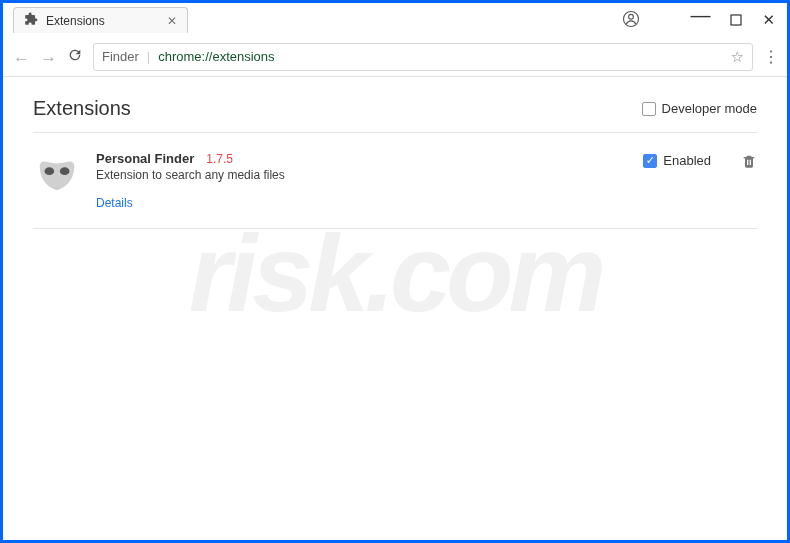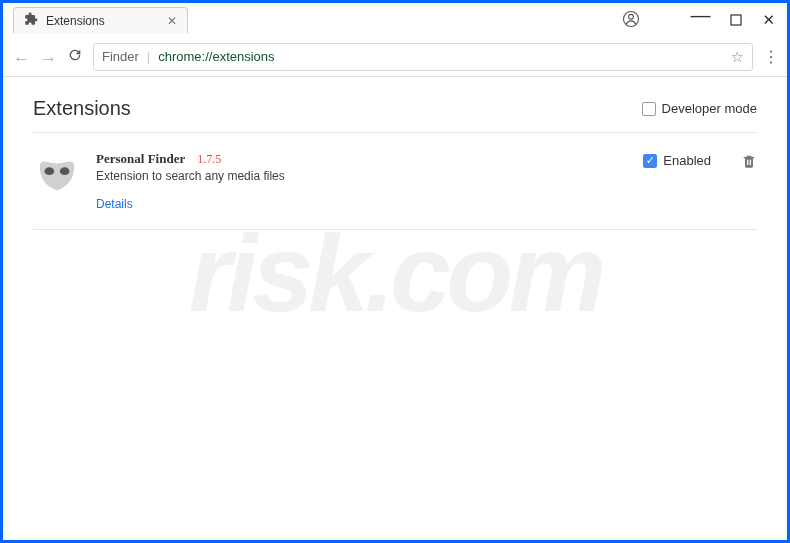--- a/index.html
+++ b/index.html
@@ -126,21 +126,21 @@
       padding: 18px 0;
       gap: 15px;
       border-bottom: 1px solid #e5e5e5;
     }
     .ext-icon {
       width: 48px; height: 48px;
       display: flex; align-items: center; justify-content: center;
     }
     .mask-icon { filter: none; }
     .ext-main { flex: 1; }
-    .ext-name-row { display: flex; align-items: flex-end; gap: 12px; font-family: Liberation Serif, serif; }
+    .ext-name-row { display: flex; align-items: flex-end; gap: 12px; }
     .ext-name { font-weight: 600; font-size: 13px; color: #333; }
     .ext-version { font-size: 12px; color: #ef4444; }
     .ext-desc { font-size: 12px; color: #404040; margin-top: 2px; }
     .details-link { color: #1a73e8; font-size: 12px; margin-top: 14px; display: inline-block; }
     .ext-options { display: flex; gap: 24px; margin-top: 12px; }
     .opt-item { display: flex; align-items: center; gap: 6px; font-size: 12px; color: #555; }
     .ext-controls { display: flex; align-items: flex-start; gap: 30px; padding-top: 2px; }
     .enabled-cell { display: flex; align-items: center; gap: 6px; font-size: 13px; color: #333; }
     .trash { color: #888; font-size: 15px; }
     

